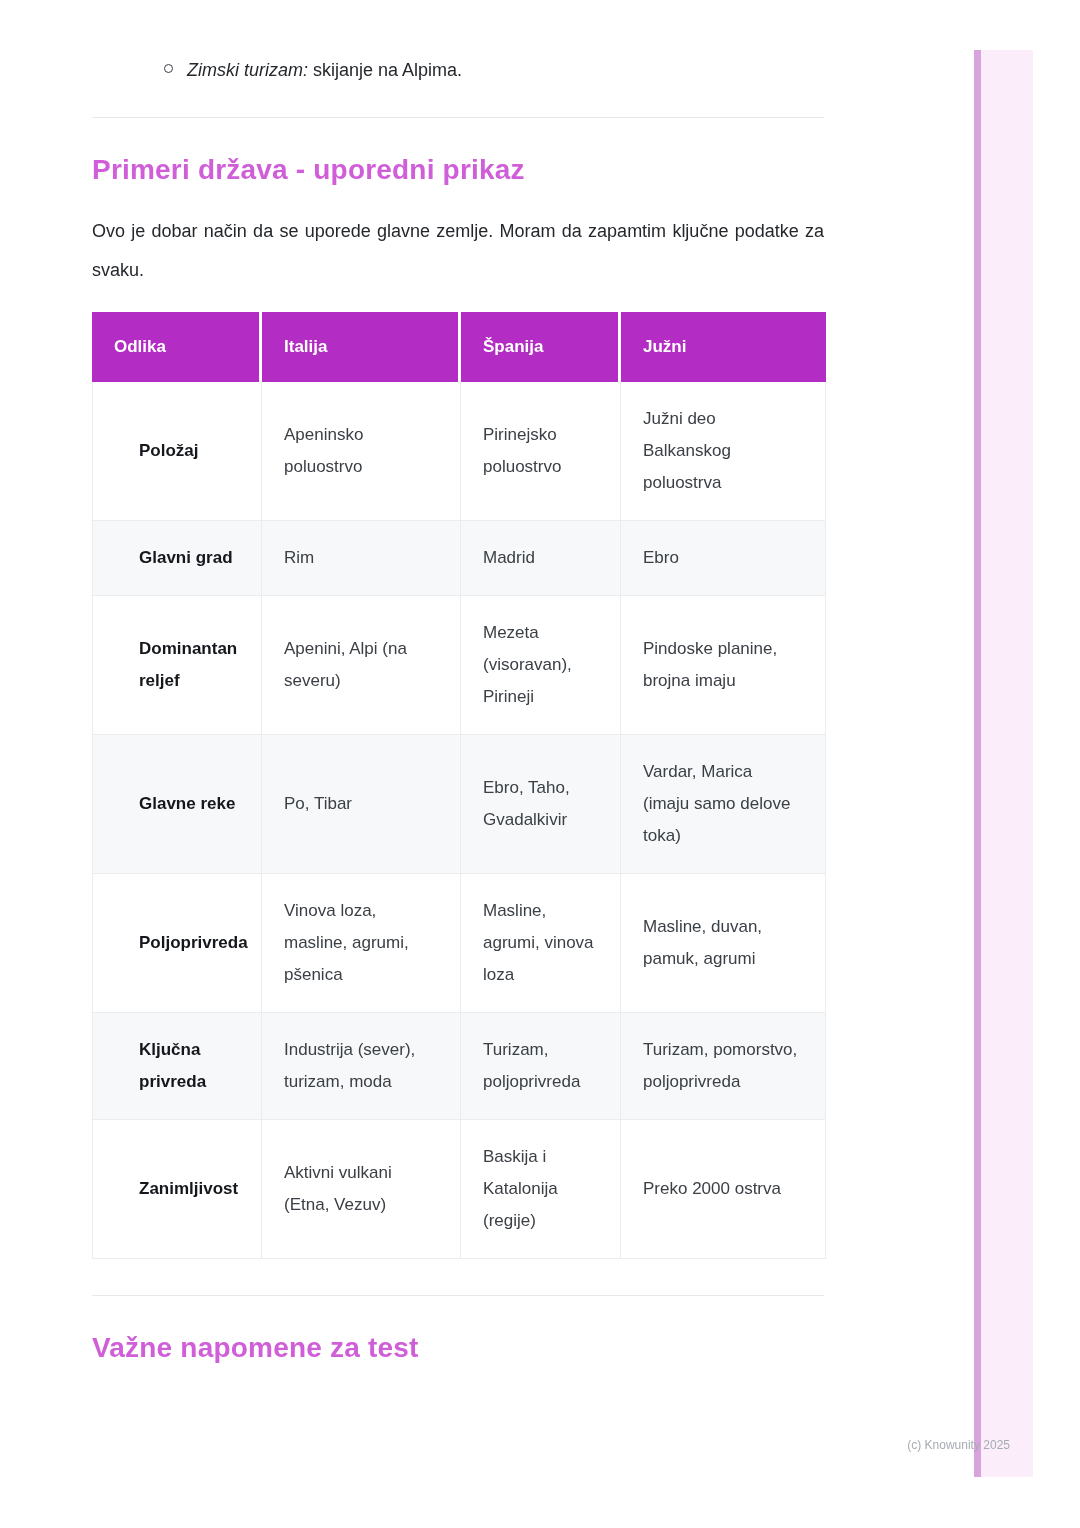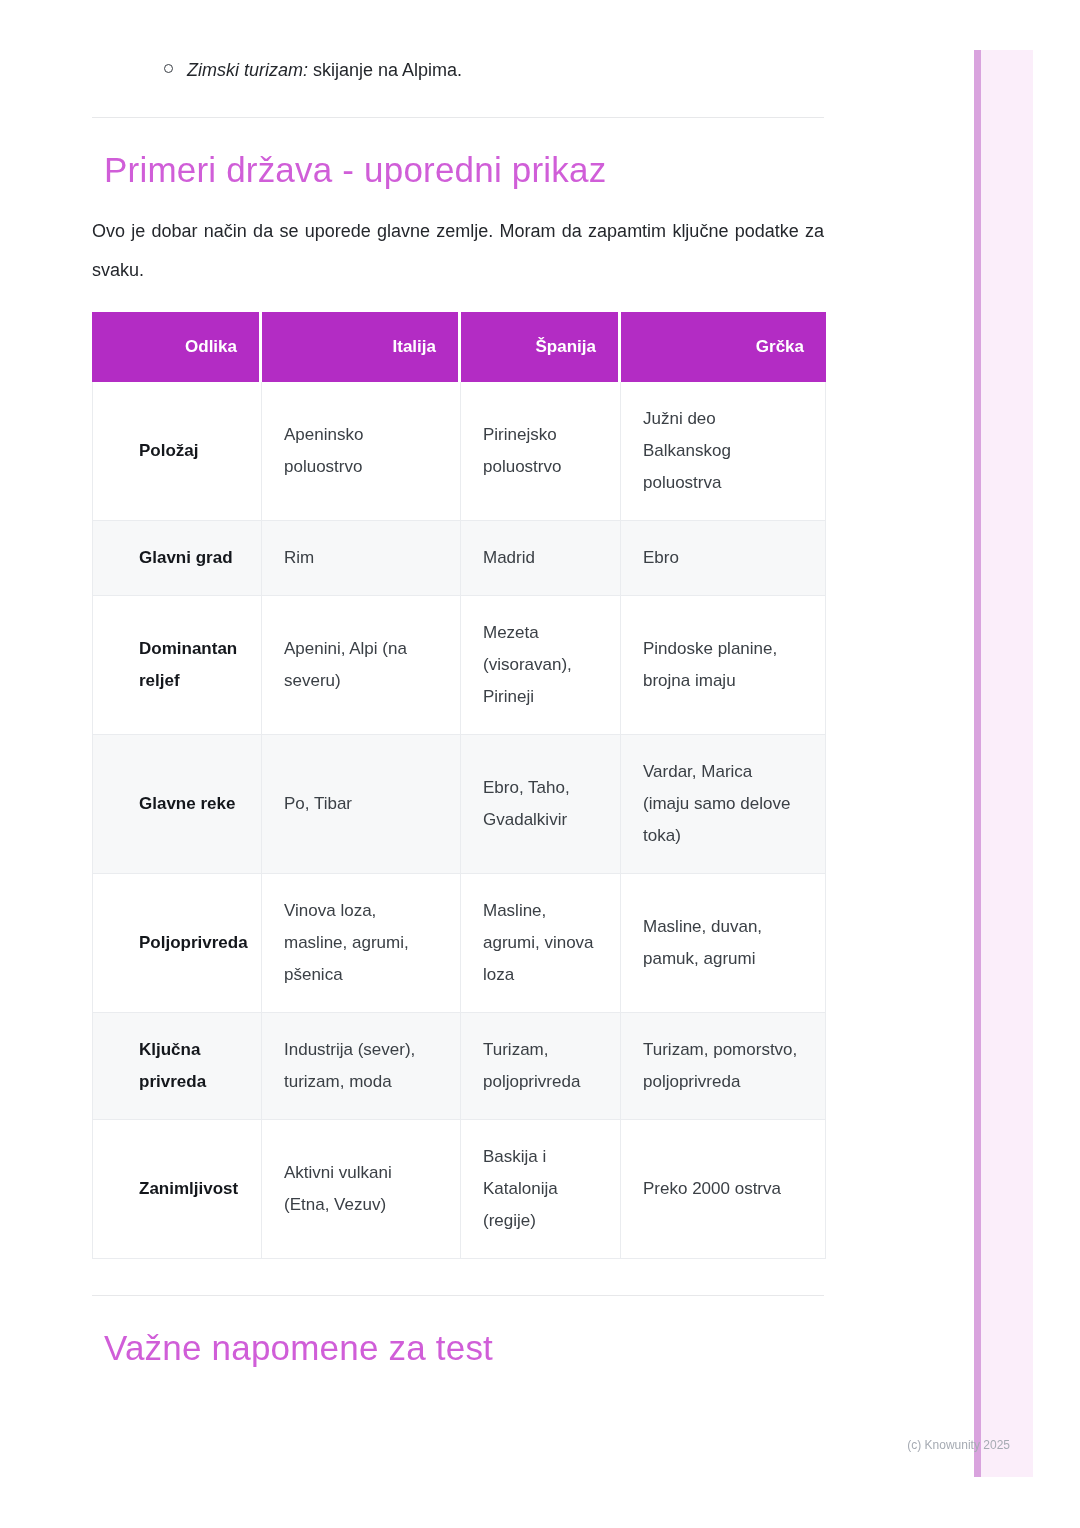--- a/index.html
+++ b/index.html
@@ -40,34 +40,34 @@
     border:1.6px solid #3a3f46;border-radius:50%;display:inline-block;
   }
   .bullet-lead{font-style:italic;}
   .divider{
     border:none;border-top:1px solid var(--divider);
     margin:0;width:100%;
   }
   .divider.first{margin-top:35px;}
   .divider.second{margin-top:36px;}
   h2.section-title{
-    margin:34px 0 0 12px;font-size:35px;line-height:36px;font-weight:400;
+    margin:34px 0 0 0;font-size:28px;line-height:36px;font-weight:700;
     color:var(--accent-heading);letter-spacing:0.2px;
   }
   p.intro{
     margin:24px 0 0 0;font-size:18px;line-height:39px;
     color:var(--body-text);text-align:justify;
   }
   table.compare{
     margin-top:22px;width:734px;table-layout:fixed;
     border-collapse:separate;border-spacing:0;
   }
   table.compare th{
     background:var(--table-header-bg);color:var(--table-header-text);
-    font-size:17px;font-weight:700;text-align:right;
+    font-size:17px;font-weight:700;text-align:left;
     height:70px;vertical-align:middle;padding:0 22px;
     border-right:3px solid #ffffff;
   }
   table.compare th:last-child{border-right:none;}
   table.compare td{
     font-size:17px;line-height:32px;color:var(--text);
     padding:21px 22px;vertical-align:middle;background:#ffffff;
     border-right:1px solid var(--border);
     border-bottom:1px solid var(--border);
   }
@@ -105,21 +105,21 @@
       <col style="width:170px">
         <col style="width:199px">
         <col style="width:160px">
         <col style="width:205px">
     </colgroup>
     <thead>
       <tr>
         <th>Odlika</th>
         <th>Italija</th>
         <th>Španija</th>
-        <th>Grčka</th>
+        <th>Južni</th>
       </tr>
     </thead>
     <tbody>
       <tr>
         <td class="row-label">Položaj</td>
         <td>Apeninsko poluostrvo</td>
         <td>Pirinejsko poluostrvo</td>
         <td>Južni deo Balkanskog poluostrva</td>
       </tr>
       <tr class="alt">

